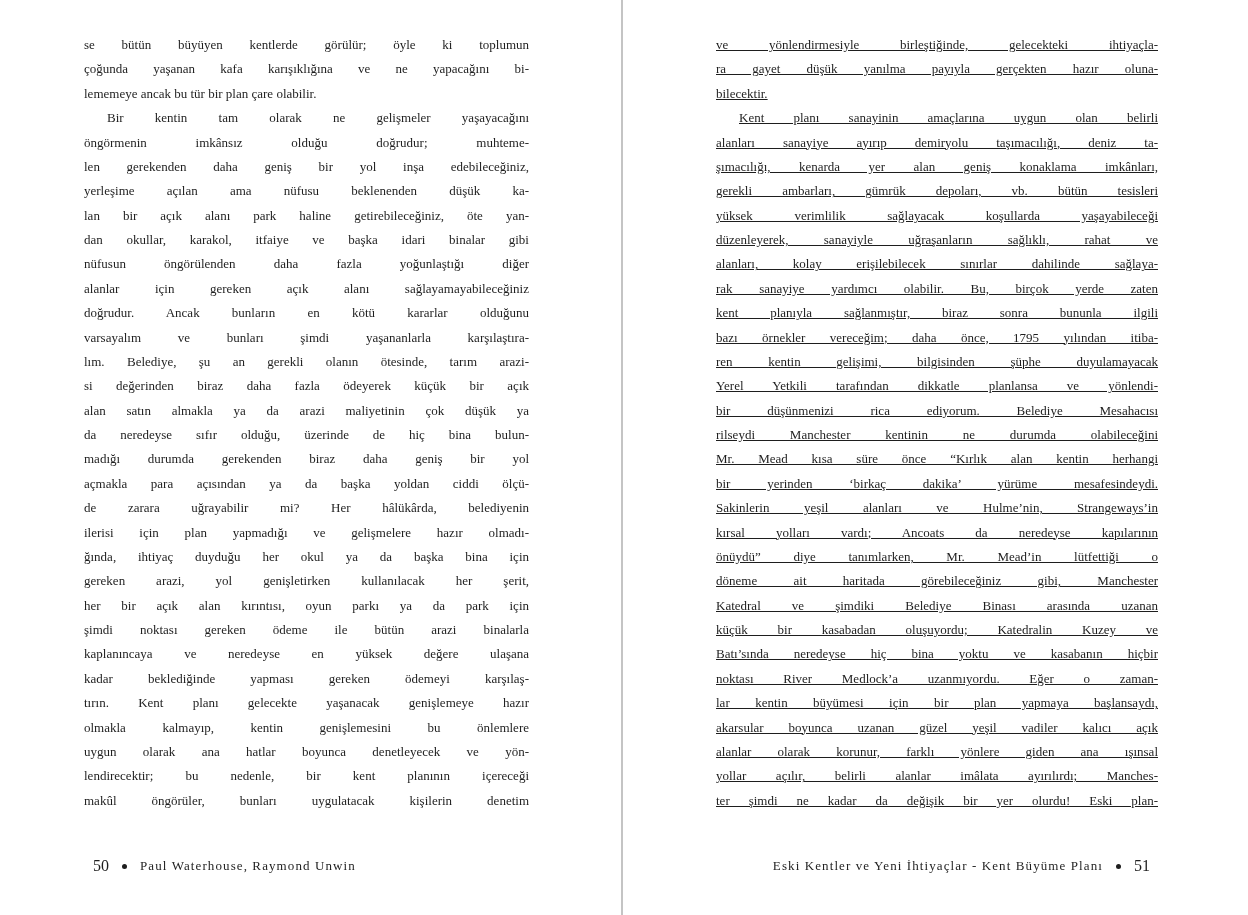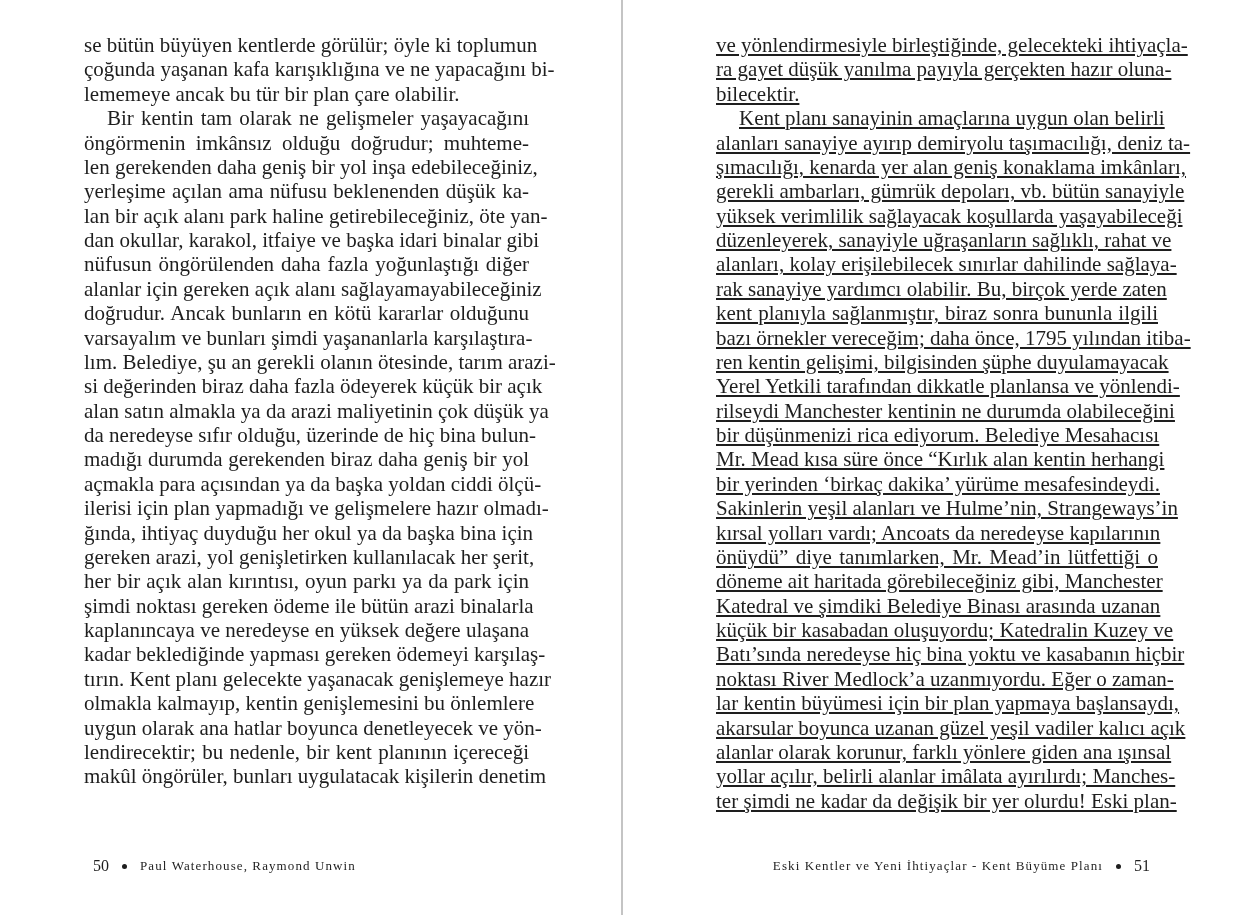--- a/index.html
+++ b/index.html
@@ -23,21 +23,21 @@
       position: absolute;
       left: 621px;
       top: 0;
       width: 2px;
       height: 915px;
       background: #c4c4c4;
     }
     .column {
       position: absolute;
       top: 33px;
-      font-size: 21px;
+      font-size: 13px;
       line-height: 24.38px;
     }
     .column.left {
       left: 84px;
       width: 445px;
     }
     .column.right {
       left: 716px;
       width: 442px;
       text-decoration: underline;
@@ -102,20 +102,21 @@
       <span class="line">nüfusun öngörülenden daha fazla yoğunlaştığı diğer</span>
       <span class="line">alanlar için gereken açık alanı sağlayamayabileceğiniz</span>
       <span class="line">doğrudur. Ancak bunların en kötü kararlar olduğunu</span>
       <span class="line">varsayalım ve bunları şimdi yaşananlarla karşılaştıra-</span>
       <span class="line">lım. Belediye, şu an gerekli olanın ötesinde, tarım arazi-</span>
       <span class="line">si değerinden biraz daha fazla ödeyerek küçük bir açık</span>
       <span class="line">alan satın almakla ya da arazi maliyetinin çok düşük ya</span>
       <span class="line">da neredeyse sıfır olduğu, üzerinde de hiç bina bulun-</span>
       <span class="line">madığı durumda gerekenden biraz daha geniş bir yol</span>
       <span class="line">açmakla para açısından ya da başka yoldan ciddi ölçü-</span>
+      <span class="line">de zarara uğrayabilir mi? Her hâlükârda, belediyenin</span>
       <span class="line">ilerisi için plan yapmadığı ve gelişmelere hazır olmadı-</span>
       <span class="line">ğında, ihtiyaç duyduğu her okul ya da başka bina için</span>
       <span class="line">gereken arazi, yol genişletirken kullanılacak her şerit,</span>
       <span class="line">her bir açık alan kırıntısı, oyun parkı ya da park için</span>
       <span class="line">şimdi noktası gereken ödeme ile bütün arazi binalarla</span>
       <span class="line">kaplanıncaya ve neredeyse en yüksek değere ulaşana</span>
       <span class="line">kadar beklediğinde yapması gereken ödemeyi karşılaş-</span>
       <span class="line">tırın. Kent planı gelecekte yaşanacak genişlemeye hazır</span>
       <span class="line">olmakla kalmayıp, kentin genişlemesini bu önlemlere</span>
       <span class="line">uygun olarak ana hatlar boyunca denetleyecek ve yön-</span>
@@ -125,31 +126,31 @@
 
   <div class="gutter-divider"></div>
 
   <div class="column right" id="right-col">
       <span class="line">ve yönlendirmesiyle birleştiğinde, gelecekteki ihtiyaçla-</span>
       <span class="line">ra gayet düşük yanılma payıyla gerçekten hazır oluna-</span>
       <span class="line last">bilecektir.</span>
       <span class="line indent">Kent planı sanayinin amaçlarına uygun olan belirli</span>
       <span class="line">alanları sanayiye ayırıp demiryolu taşımacılığı, deniz ta-</span>
       <span class="line">şımacılığı, kenarda yer alan geniş konaklama imkânları,</span>
-      <span class="line">gerekli ambarları, gümrük depoları, vb. bütün sanayiyle</span>
+      <span class="line">gerekli ambarları, gümrük depoları, vb. bütün tesisleri</span>
       <span class="line">yüksek verimlilik sağlayacak koşullarda yaşayabileceği</span>
       <span class="line">düzenleyerek, sanayiyle uğraşanların sağlıklı, rahat ve</span>
       <span class="line">alanları, kolay erişilebilecek sınırlar dahilinde sağlaya-</span>
       <span class="line">rak sanayiye yardımcı olabilir. Bu, birçok yerde zaten</span>
       <span class="line">kent planıyla sağlanmıştır, biraz sonra bununla ilgili</span>
       <span class="line">bazı örnekler vereceğim; daha önce, 1795 yılından itiba-</span>
       <span class="line">ren kentin gelişimi, bilgisinden şüphe duyulamayacak</span>
       <span class="line">Yerel Yetkili tarafından dikkatle planlansa ve yönlendi-</span>
+      <span class="line">bir düşünmenizi rica ediyorum. Belediye Mesahacısı</span>
       <span class="line">rilseydi Manchester kentinin ne durumda olabileceğini</span>
-      <span class="line">bir düşünmenizi rica ediyorum. Belediye Mesahacısı</span>
       <span class="line">Mr. Mead kısa süre önce “Kırlık alan kentin herhangi</span>
       <span class="line">bir yerinden ‘birkaç dakika’ yürüme mesafesindeydi.</span>
       <span class="line">Sakinlerin yeşil alanları ve Hulme’nin, Strangeways’in</span>
       <span class="line">kırsal yolları vardı; Ancoats da neredeyse kapılarının</span>
       <span class="line">önüydü” diye tanımlarken, Mr. Mead’in lütfettiği o</span>
       <span class="line">döneme ait haritada görebileceğiniz gibi, Manchester</span>
       <span class="line">Katedral ve şimdiki Belediye Binası arasında uzanan</span>
       <span class="line">küçük bir kasabadan oluşuyordu; Katedralin Kuzey ve</span>
       <span class="line">Batı’sında neredeyse hiç bina yoktu ve kasabanın hiçbir</span>
       <span class="line">noktası River Medlock’a uzanmıyordu. Eğer o zaman-</span>

